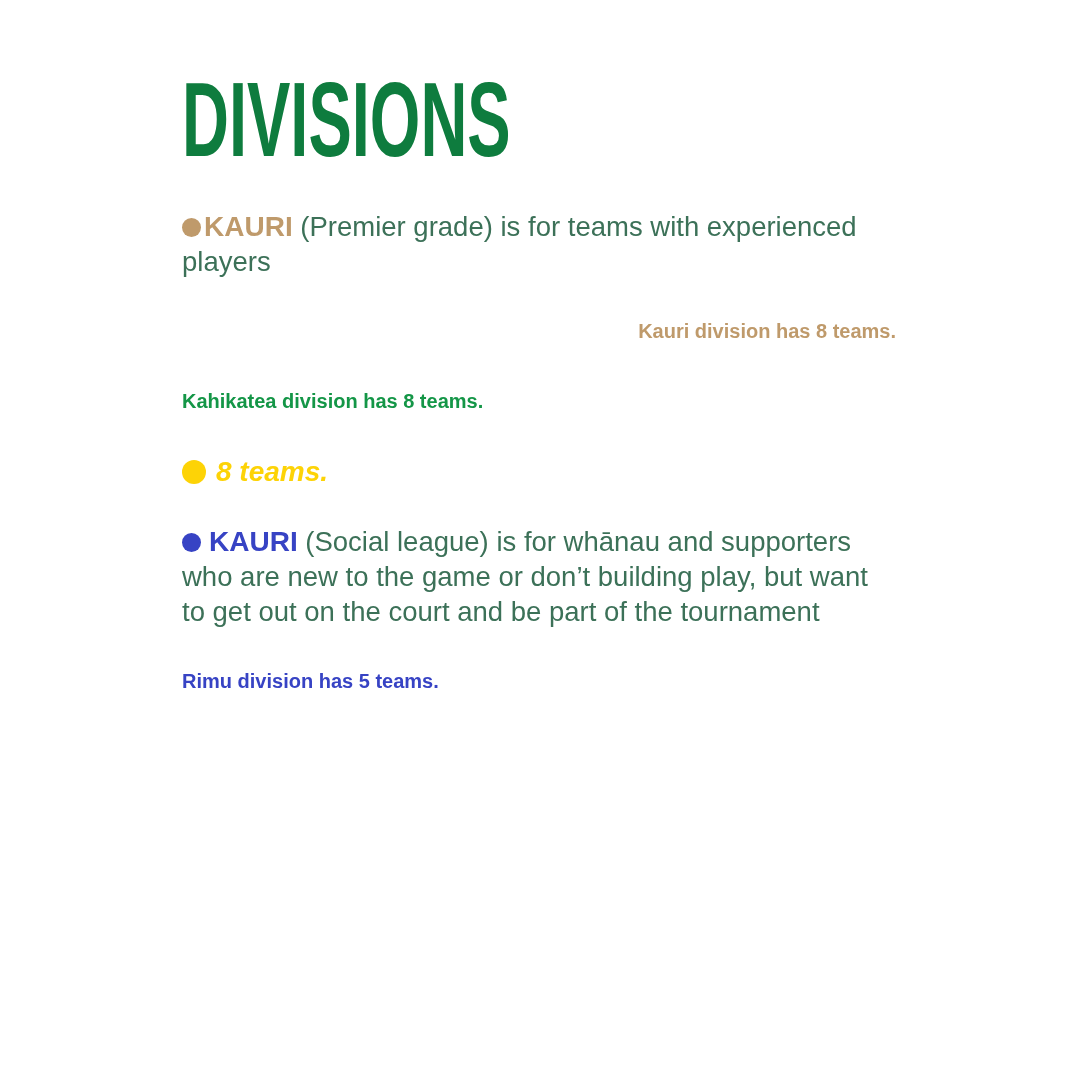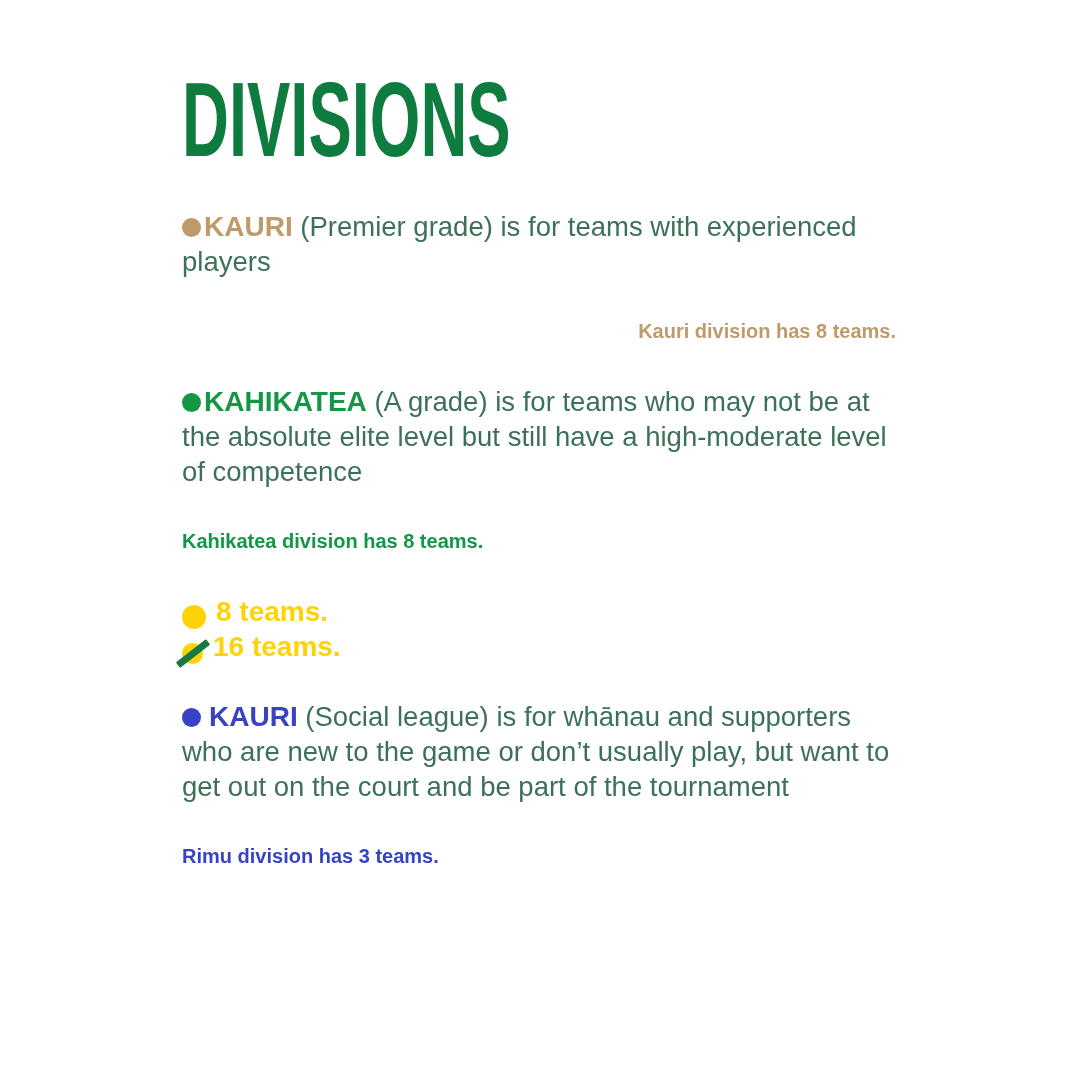--- a/index.html
+++ b/index.html
@@ -61,22 +61,23 @@
   .c-blue   { color: var(--rimu-blue); }
 
   .summary {
     font-weight: 700;
     font-size: 20px;
   }
 
   .legend { margin: 0 0 35px 0; }
   .legend-row {
     display: flex;
-    align-items: flex-end;
+    align-items: center;
     height: 35px;
+    font-style: italic;
   }
   .legend-icon {
     flex: 0 0 auto;
     margin-right: 10px;
   }
   .legend-icon.circle {
     width: 24px;
     height: 24px;
     border-radius: 50%;
     background: var(--kowhai-yellow);
@@ -110,34 +111,29 @@
 
 <div class="page">
   <h1 class="title">DIVISIONS</h1>
 
   <div class="content">
 
     <p><span class="bullet bg-tan"></span><strong class="section-name c-tan">KAURI</strong><span> (Premier grade) is for teams with experienced players</span></p>
 
     <p class="summary c-tan">Kauri division has 8 teams.</p>
 
-    <p><span class="bullet bg-green"></span><strong class="section-name c-green">KAHIKATEA</strong><span> (A grade) is for teams who may not be at the absolute elite level but still have a high-moderate level of competence</span></p>
 
     <p class="summary c-green">Kahikatea division has 8 teams.</p>
 
 
     <div class="legend">
       <div class="legend-row">
         <span class="legend-icon circle"></span>
         <span class="legend-label">8 teams.</span>
       </div>
-      <div class="legend-row">
-        <span class="legend-icon slashed"></span>
-        <span class="legend-label">16 teams.</span>
-      </div>
     </div>
 
-    <p><span class="bullet bg-blue gap"></span><strong class="section-name c-blue">KAURI</strong><span> (Social league) is for whānau and supporters who are new to the game or don’t usually play, but want to get out on the court and be part of the tournament</span></p>
+    <p><span class="bullet bg-blue gap"></span><strong class="section-name c-blue">KAURI</strong><span> (Social league) is for whānau and supporters who are new to the game or don’t building play, but want to get out on the court and be part of the tournament</span></p>
 
-    <p class="summary c-blue">Rimu division has 3 teams.</p>
+    <p class="summary c-blue">Rimu division has 5 teams.</p>
 
   </div>
 </div>
 
 </body></html>

